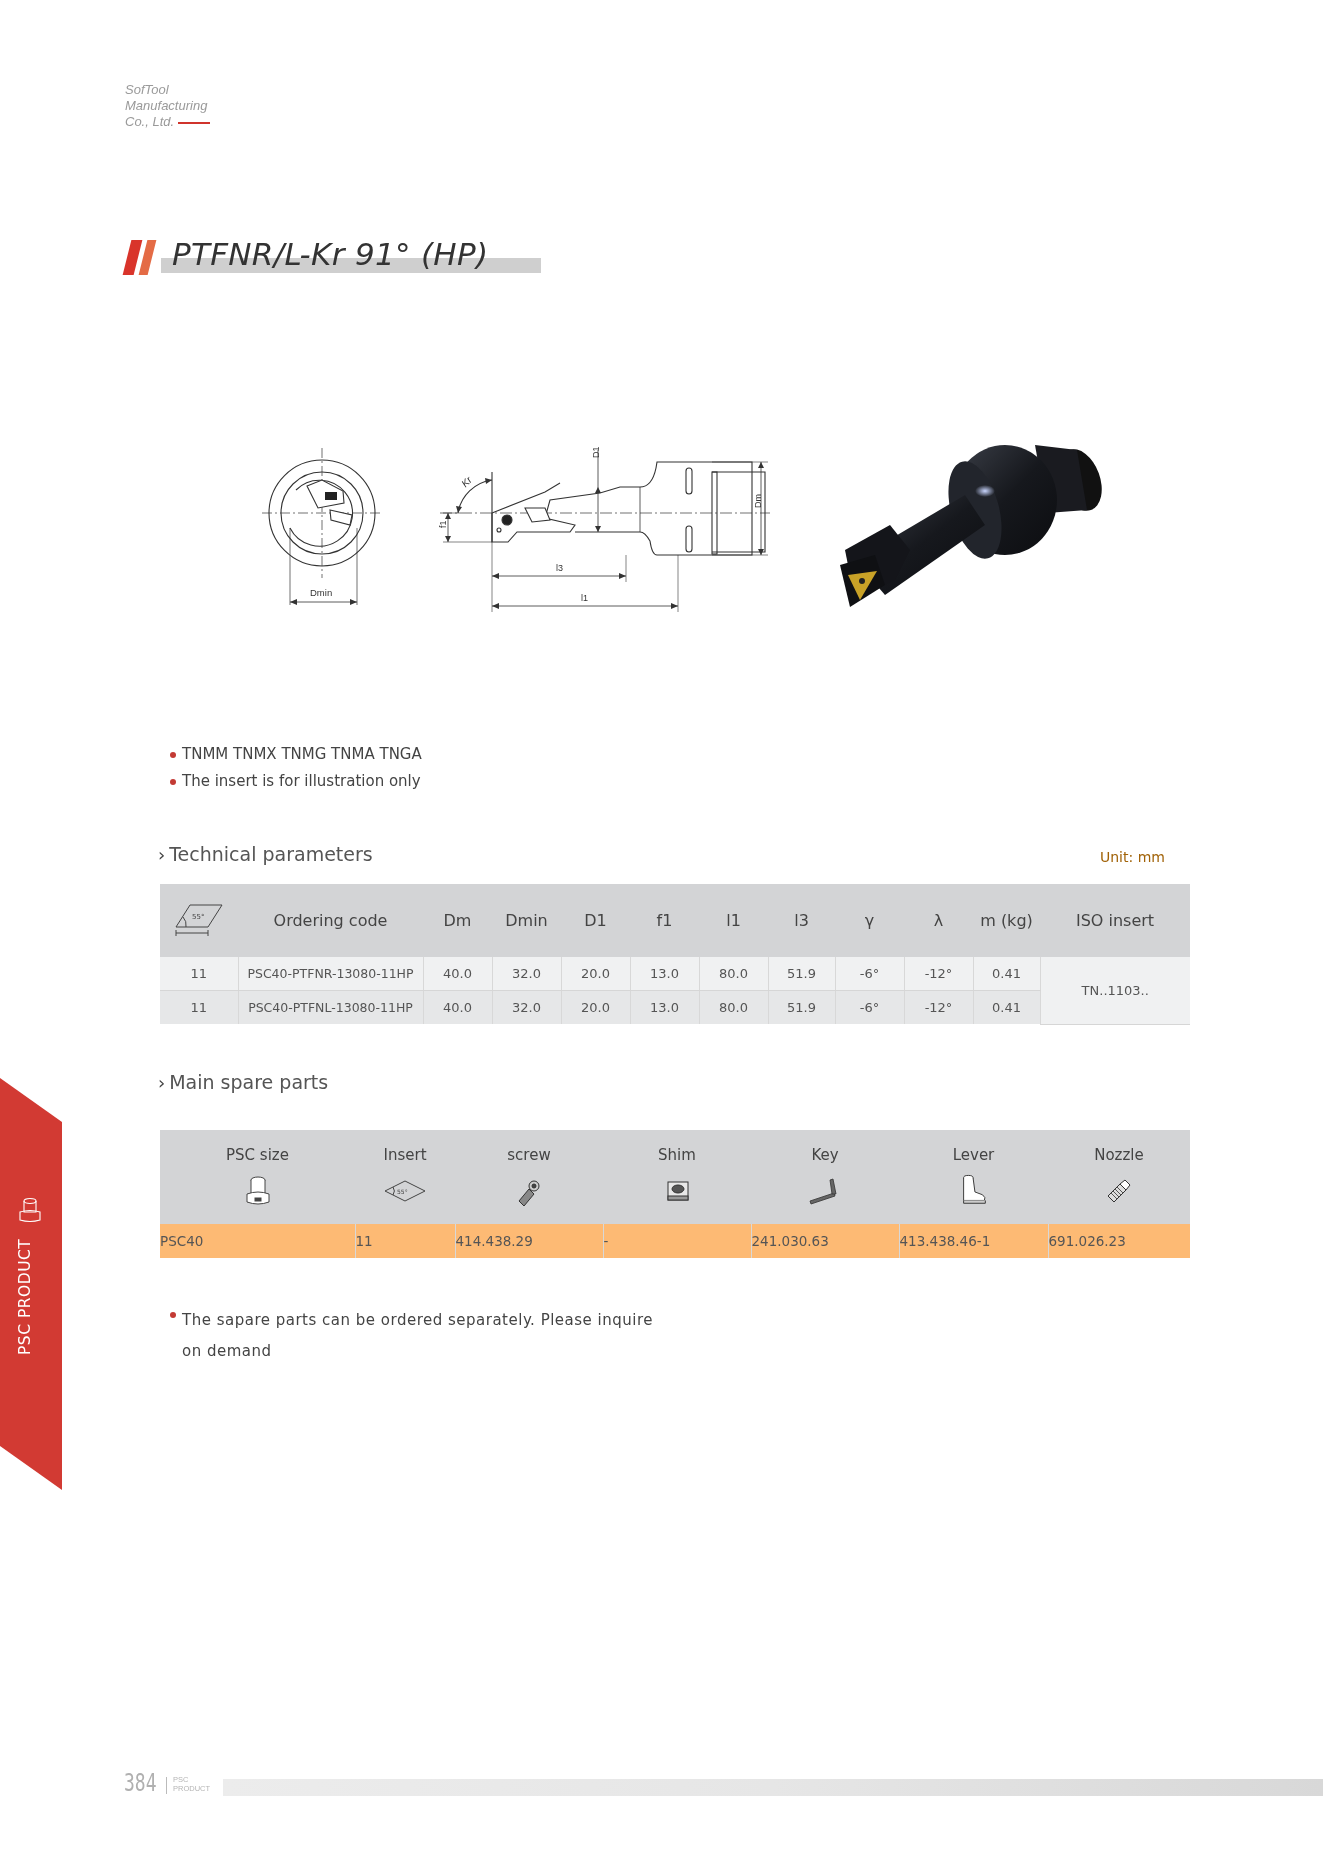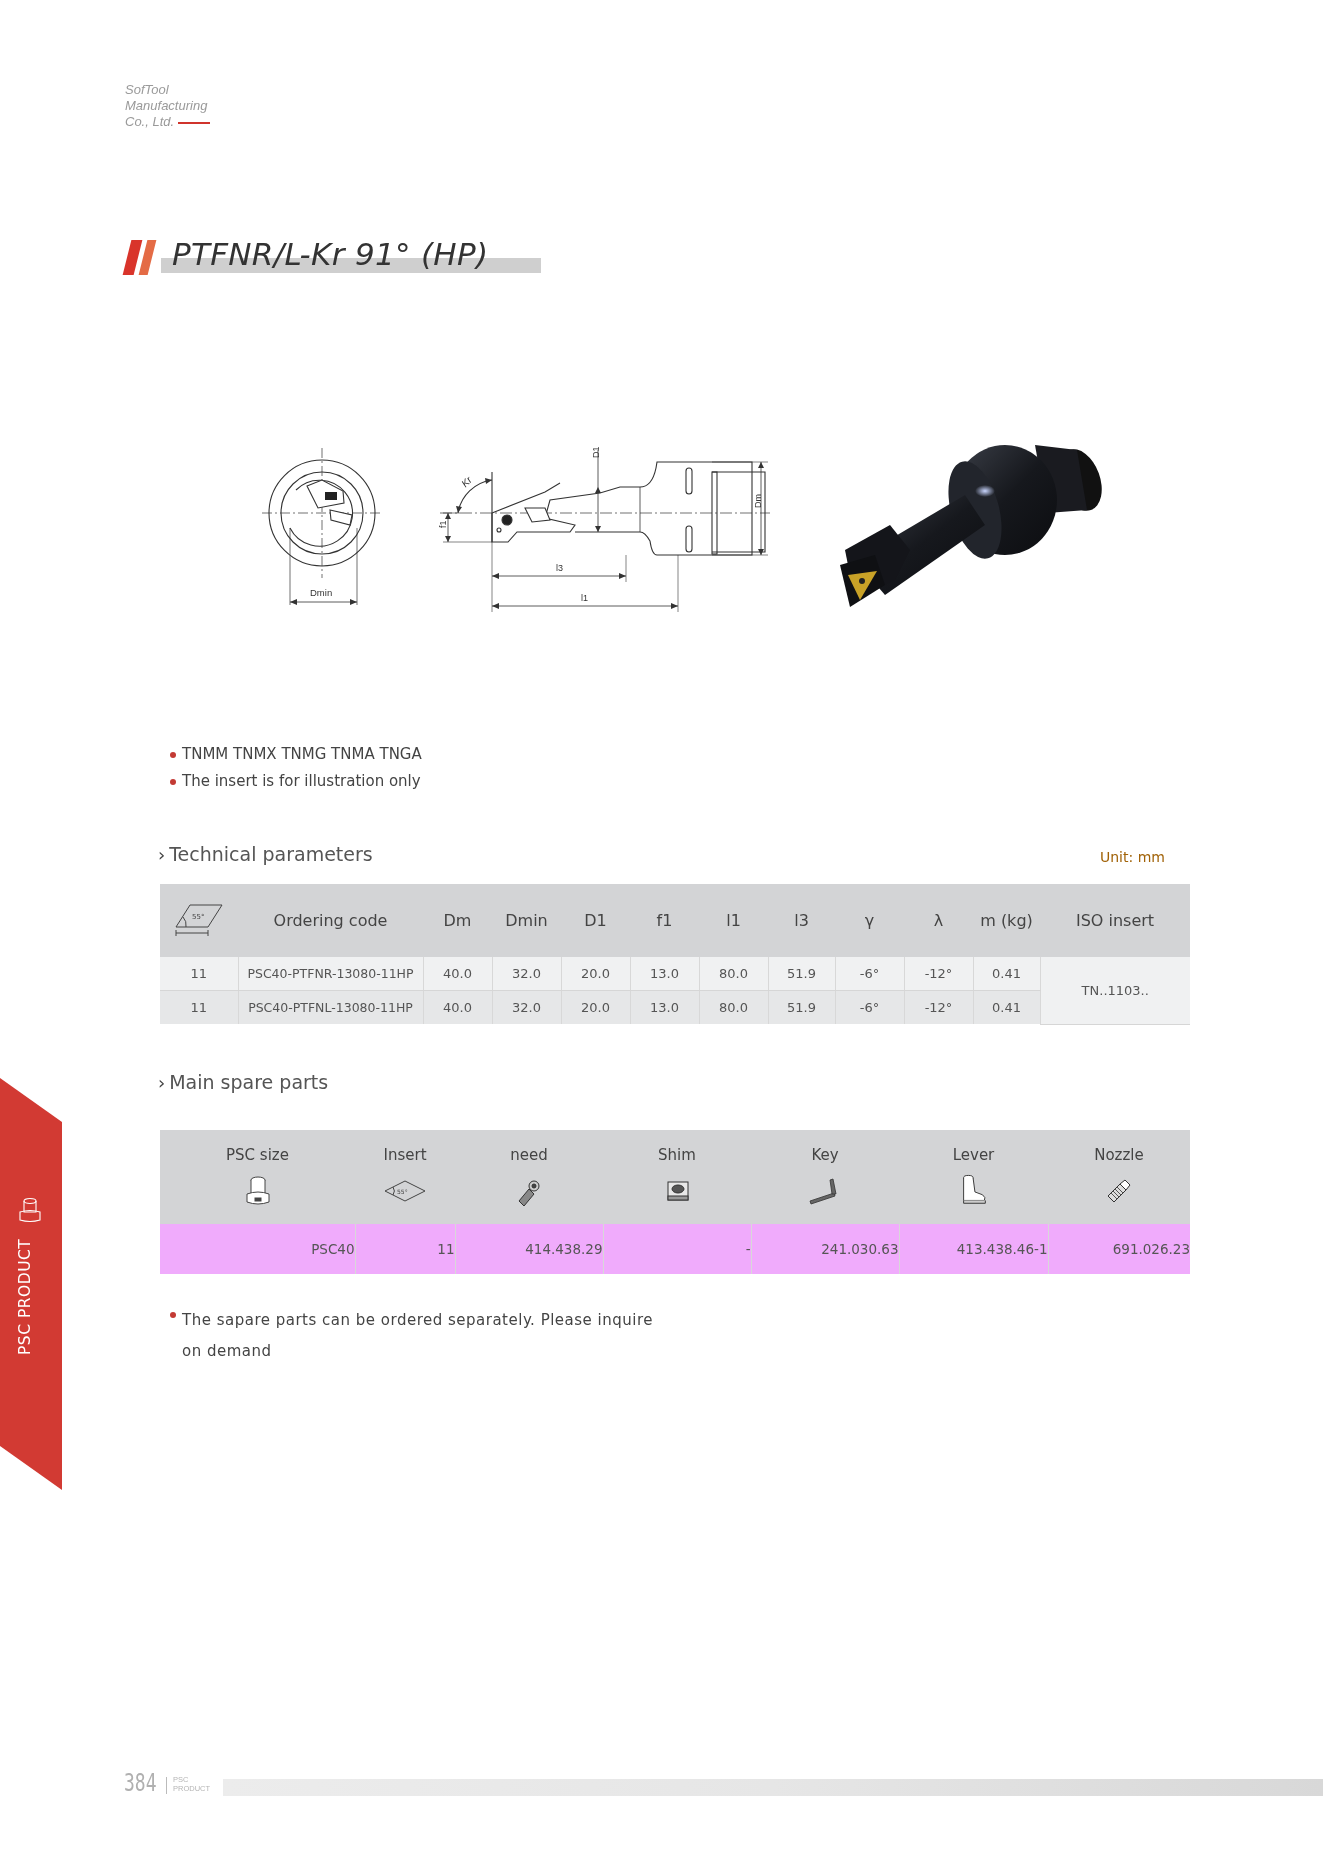--- a/index.html
+++ b/index.html
@@ -38,21 +38,21 @@
   .tech th{background:#d3d4d6;height:73px;font-weight:normal;font-size:16px;color:#444;padding:0;}
   .tech td{height:33px;font-size:13px;text-align:center;padding:0;border-right:1px solid #d8d8d8;white-space:nowrap;}
   .tech tr.r1 td{background:#f0f1f2;}
   .tech tr.r2 td{background:#e6e7e8;}
   .tech tr.r1 td{border-bottom:1px solid #d6d6d6;}
   .tech td.iso{background:#f0f1f2 !important;border-right:none;}
   .spare{left:160px;top:1114px;width:1030px;margin-top:16px;}
   .spare th{background:#d3d4d6;height:94px;font-weight:normal;font-size:15px;color:#444;padding:0;vertical-align:top;}
   .spare th .lbl{display:block;margin-top:16px;}
   .spare th .ico{display:block;margin:10px auto 0;height:34px;}
-  .spare td{height:50px;background:#f0abfc;font-size:13.5px;text-align:right;border-right:1px solid #d8d8d8;padding:0;}
+  .spare td{height:34px;background:#fdba74;font-size:13.5px;text-align:left;border-right:1px solid #d8d8d8;padding:0;}
   .spare td:last-child{border-right:none;}
   
   .sidetab{left:0;top:1078px;width:62px;height:412px;}
   .sidetab-text{position:absolute;left:16px;top:1355px;transform:rotate(-90deg);transform-origin:left top;font-family:"DejaVu Sans",sans-serif;font-size:15.5px;color:#fff;letter-spacing:0.5px;white-space:nowrap;}
   
   .pagenum{left:124px;top:1768px;font-family:"DejaVu Sans Mono",monospace;font-size:25px;color:#b0b0b0;transform:scaleX(0.72);transform-origin:left top;}
   .footsep{left:166px;top:1777px;width:1px;height:17px;background:#bbb;}
   .footlabel{left:173px;top:1775px;font-family:"Liberation Sans",sans-serif;font-size:7.5px;line-height:9px;color:#b5b5b5;}
   .footbar{left:223px;top:1779px;width:1100px;height:17px;background:linear-gradient(90deg,#ececec 0%,#e6e6e6 50%,#d8d8d8 100%);}
 </style>
@@ -275,21 +275,21 @@
       </th>
       <th>
         <span class="lbl">Insert</span>
         <svg class="ico" width="44" height="34" viewBox="0 0 44 34" fill="none" stroke="#444" stroke-width="1">
           <path d="M2 17 L22 7 L42 17 L22 27 Z"></path>
           <path d="M10 13 A7 7 0 0 1 10 21"></path>
           <text x="14" y="19.5" font-size="6" fill="#444" stroke="none">55°</text>
         </svg>
       </th>
       <th>
-        <span class="lbl">need</span>
+        <span class="lbl">screw</span>
         <svg class="ico" width="30" height="34" viewBox="0 0 30 34" fill="#888" stroke="#333" stroke-width="1">
           <path d="M5 27 L15 15 L20 20 L10 32 Z"></path>
           <circle cx="20" cy="12" r="5" fill="#ccc"></circle>
           <circle cx="20" cy="12" r="2" fill="#444"></circle>
         </svg>
       </th>
       <th>
         <span class="lbl">Shim</span>
         <svg class="ico" width="30" height="34" viewBox="0 0 30 34" fill="none" stroke="#333" stroke-width="1">
           <rect x="6" y="8" width="20" height="18" fill="#e8e8e8"></rect>

